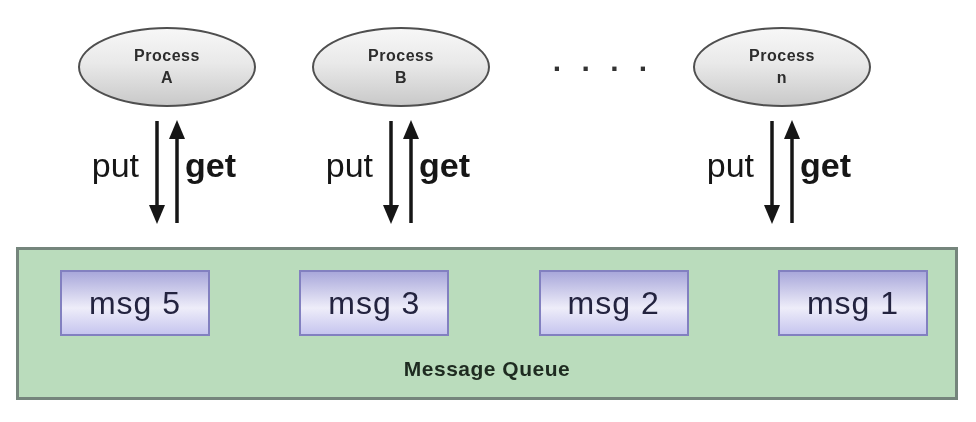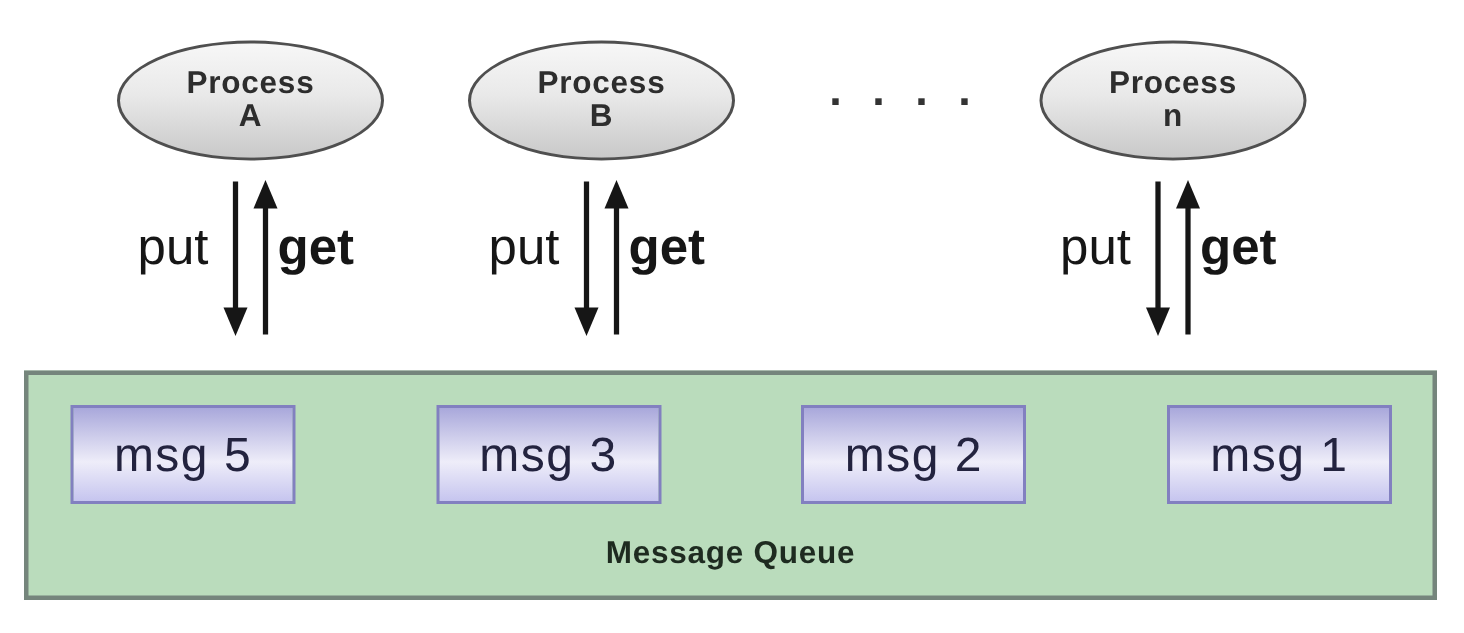--- a/index.html
+++ b/index.html
@@ -37,21 +37,21 @@
     border-radius: 50%;
     background: linear-gradient(180deg, #f7f7f7 0%, #e9e9e9 45%, #c9c9c9 100%);
     box-sizing: border-box;
     display: flex;
     flex-direction: column;
     align-items: center;
     justify-content: center;
     line-height: 22px;
   }
   .ellipse span {
-    font-size: 21px;
+    font-size: 16px;
     font-weight: bold;
     color: #2d2d2d;
     letter-spacing: 0.5px;
   }
 
   .arrows-svg {
     position: absolute;
     left: 100px;
     top: 119px;
     width: 40px;
@@ -89,21 +89,21 @@
     top: 247px;
     width: 942px;
     height: 153px;
     background: #badcbc;
     border: 3px solid #75857c;
     box-sizing: border-box;
   }
   .msg-row {
     display: flex;
     justify-content: space-between;
-    padding: 20px 27px 0 28px;
+    padding: 20px 27px 0 41px;
   }
   .msg-box {
     width: 150px;
     height: 66px;
     box-sizing: border-box;
     border: 2px solid #8280c0;
     background: linear-gradient(180deg, #a9a8db 0%, #eeedf9 58%, #c6c5ef 100%);
     display: flex;
     align-items: center;
     justify-content: center;

